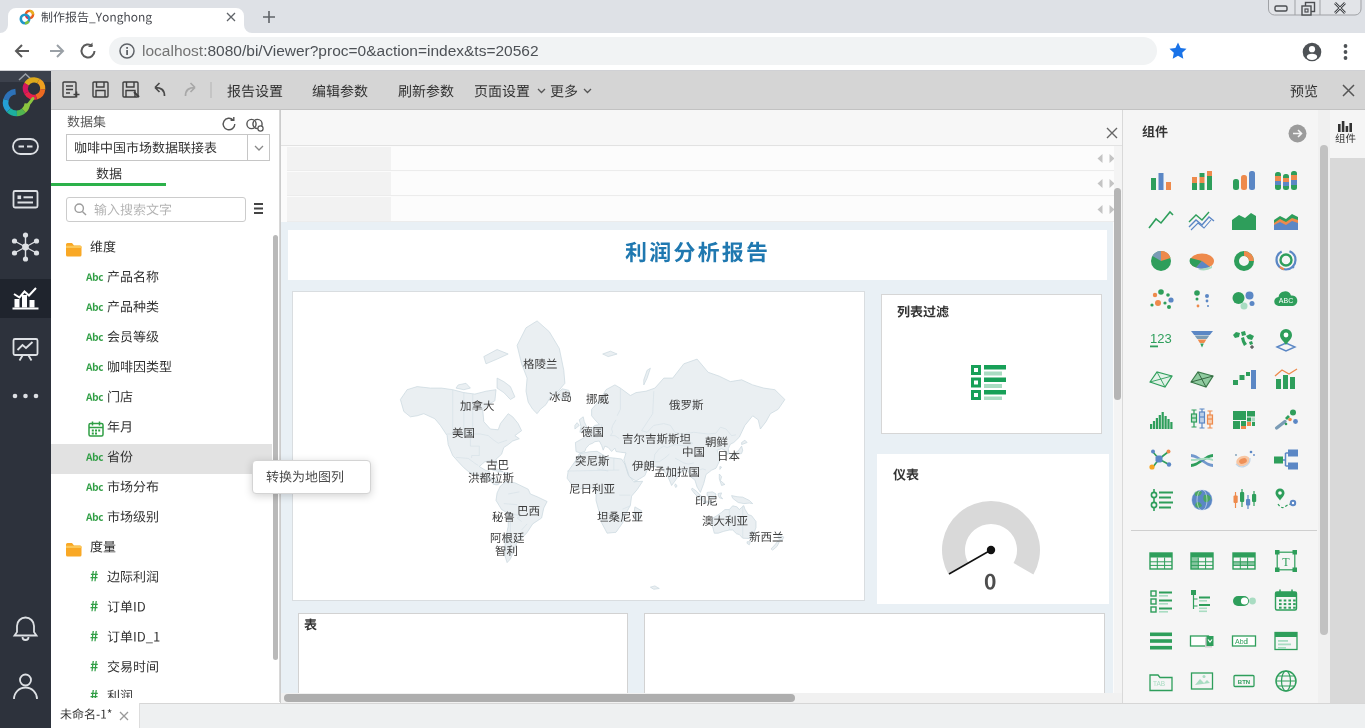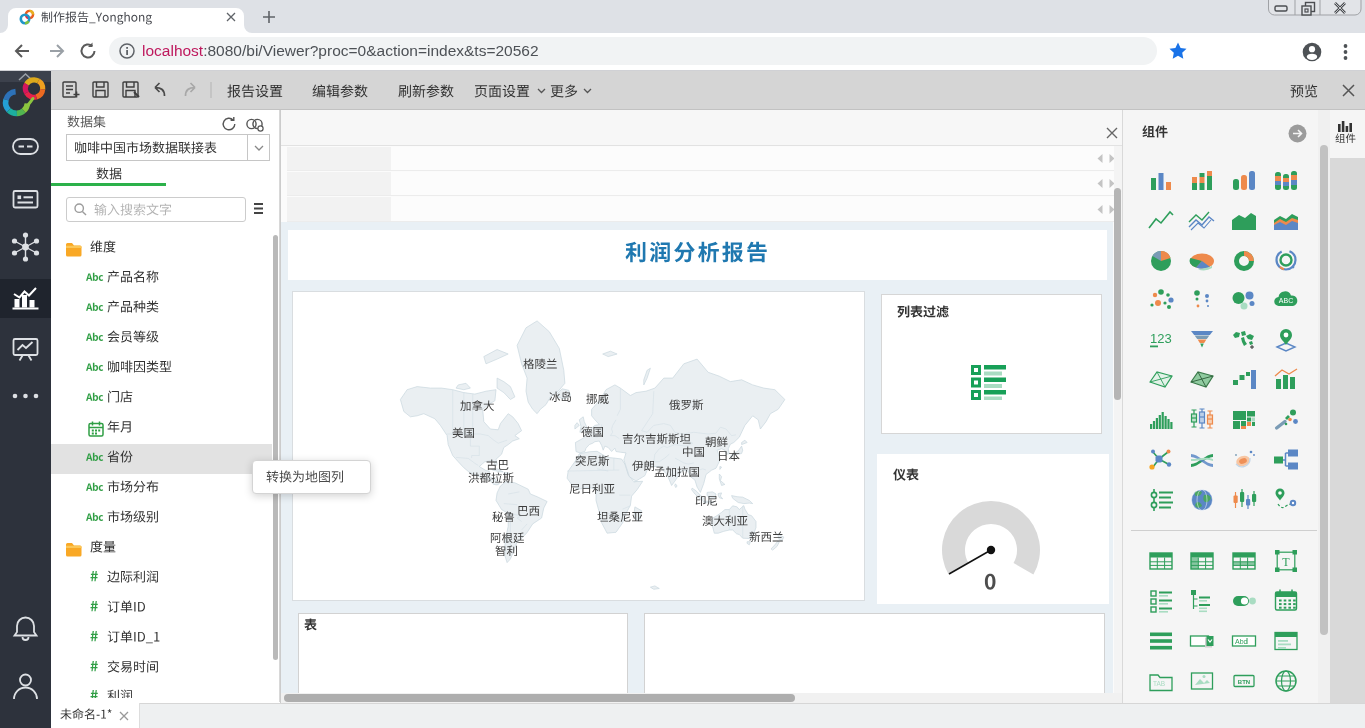--- a/index.html
+++ b/index.html
@@ -49,21 +49,21 @@
 <svg class="abs" style="left:79px;top:42px" width="18" height="18">
 <path d="M15.5 9 a6.5 6.5 0 1 1 -2.2-4.9" fill="none" stroke="#5a5a5a" stroke-width="2"></path>
 <path d="M13.5 0.5 v4.5 h-4.5 z" fill="#5a5a5a"></path>
     </svg>
 <div class="abs" style="left:109px;top:37px;width:1048px;height:28px;background:#f1f3f4;border-radius:14px"></div>
 <svg class="abs" style="left:119px;top:43px" width="16" height="16">
 <circle cx="8" cy="8" r="7" fill="none" stroke="#5f6368" stroke-width="1.5"></circle>
 <rect x="7.2" y="7" width="1.8" height="5" fill="#5f6368"></rect>
 <rect x="7.2" y="4" width="1.8" height="1.8" fill="#5f6368"></rect>
     </svg>
-<div class="abs" style="left:142px;top:42px;font-size:15.5px;color:#4d5156;letter-spacing:0px"><span style="color:#be185d">localhost</span>:8080/bi/Viewer?proc=0&amp;action=index&amp;ts=20562</div>
+<div class="abs" style="left:142px;top:42px;font-size:15.5px;color:#4d5156;letter-spacing:0px"><span style="color:#737373">localhost</span>:8080/bi/Viewer?proc=0&amp;action=index&amp;ts=20562</div>
 <svg class="abs" style="left:1169px;top:42px" width="18" height="18">
 <path d="M9 0.5 L11.6 5.9 L17.5 6.7 L13.2 10.8 L14.3 16.7 L9 13.8 L3.7 16.7 L4.8 10.8 L0.5 6.7 L6.4 5.9 Z" fill="#1a73e8"></path>
     </svg>
 <svg class="abs" style="left:1302px;top:41.5px" width="20" height="20">
 <circle cx="10" cy="10" r="9.3" fill="#4e5256"></circle>
 <circle cx="10" cy="7.2" r="3.1" fill="#fff"></circle>
 <ellipse cx="10" cy="14.8" rx="5.2" ry="3.1" fill="#fff"></ellipse>
     </svg>
 <svg class="abs" style="left:1341px;top:43.5px" width="9" height="16">
 <circle cx="4.5" cy="2" r="1.9" fill="#4e5256"></circle>

